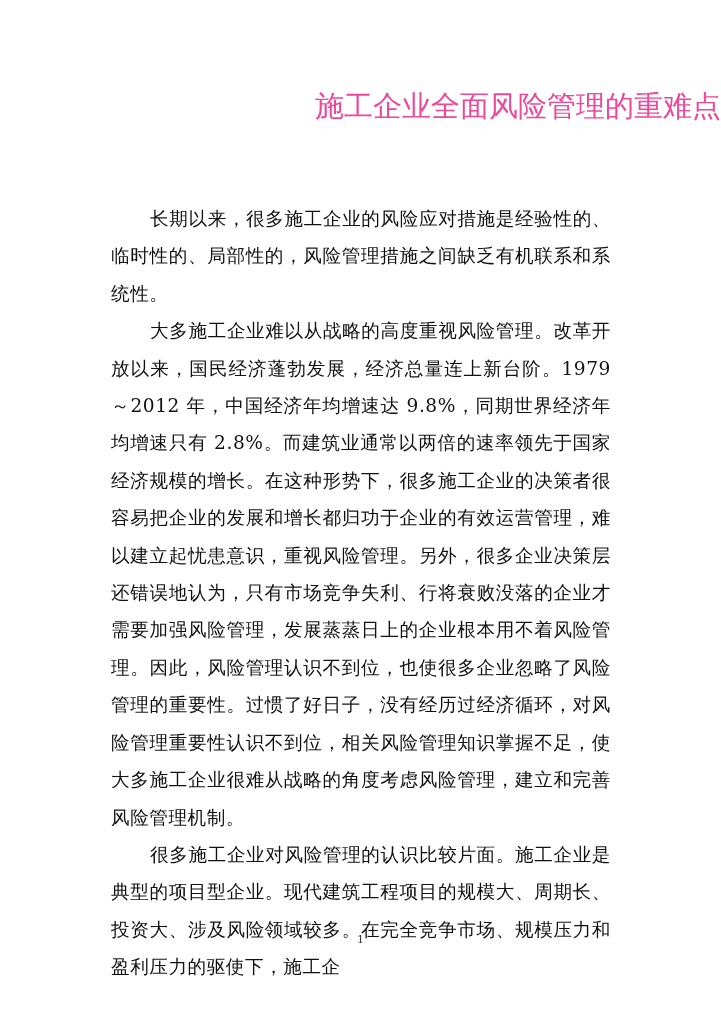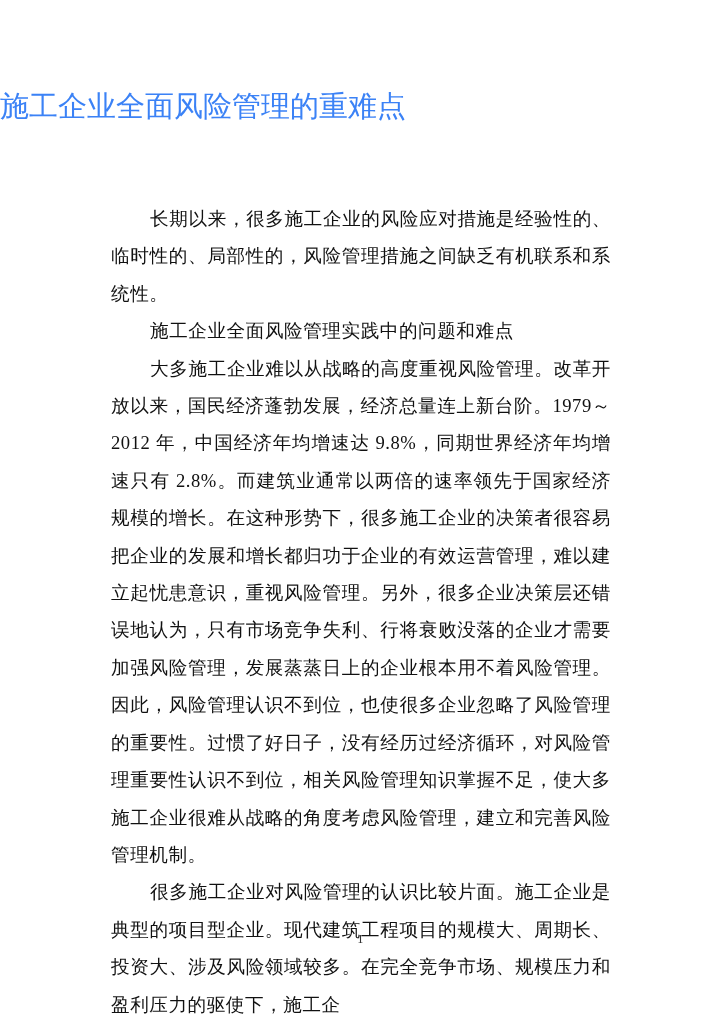--- a/index.html
+++ b/index.html
@@ -5,41 +5,40 @@
   html, body { margin: 0; padding: 0; background: #ffffff; }
   body { width: 721px; height: 1020px; position: relative; overflow: hidden; }
   .page {
     position: absolute; left: 0; top: 0; width: 721px; height: 1020px;
     background: #ffffff;
     font-family: "DejaVu Serif", "Liberation Serif", serif;
     color: #111111;
   }
   .title {
     position: absolute; left: 0; width: 721px; top: 86px;
-    text-align: left; font-size: 29px; line-height: 40px;
-    letter-spacing: 0px; color: #3b82f6;
+    text-align: right; font-size: 29px; line-height: 40px;
+    letter-spacing: 0px; color: #ec4899;
   }
   .body {
     position: absolute; left: 111px; top: 200px; width: 500px;
     font-size: 18.6px; line-height: 37.4px; letter-spacing: 0.55px;
   }
   .body p { margin: 0; text-align: justify; text-align-last: left; }
-  .body p.indent { text-indent: 2.1em; font-family: Liberation Serif, serif; }
+  .body p.indent { text-indent: 2.1em; }
   .footer {
     position: absolute; left: 0; width: 721px; top: 933px;
     text-align: center; font-size: 11px; color: #333;
   }
 </style>
 </head>
 <body>
 
 <div class="page">
   <div class="title">施工企业全面风险管理的重难点</div>
 
   <div class="body">
     <p class="indent">长期以来，很多施工企业的风险应对措施是经验性的、临时性的、局部性的，风险管理措施之间缺乏有机联系和系统性。</p>
-    <p class="indent">施工企业全面风险管理实践中的问题和难点</p>
     <p class="indent">大多施工企业难以从战略的高度重视风险管理。改革开放以来，国民经济蓬勃发展，经济总量连上新台阶。1979～2012 年，中国经济年均增速达 9.8%，同期世界经济年均增速只有 2.8%。而建筑业通常以两倍的速率领先于国家经济规模的增长。在这种形势下，很多施工企业的决策者很容易把企业的发展和增长都归功于企业的有效运营管理，难以建立起忧患意识，重视风险管理。另外，很多企业决策层还错误地认为，只有市场竞争失利、行将衰败没落的企业才需要加强风险管理，发展蒸蒸日上的企业根本用不着风险管理。因此，风险管理认识不到位，也使很多企业忽略了风险管理的重要性。过惯了好日子，没有经历过经济循环，对风险管理重要性认识不到位，相关风险管理知识掌握不足，使大多施工企业很难从战略的角度考虑风险管理，建立和完善风险管理机制。</p>
     <p class="indent">很多施工企业对风险管理的认识比较片面。施工企业是典型的项目型企业。现代建筑工程项目的规模大、周期长、投资大、涉及风险领域较多。在完全竞争市场、规模压力和盈利压力的驱使下，施工企</p>
   </div>
 
   <div class="footer">1</div>
 </div>
 
 </body></html>

